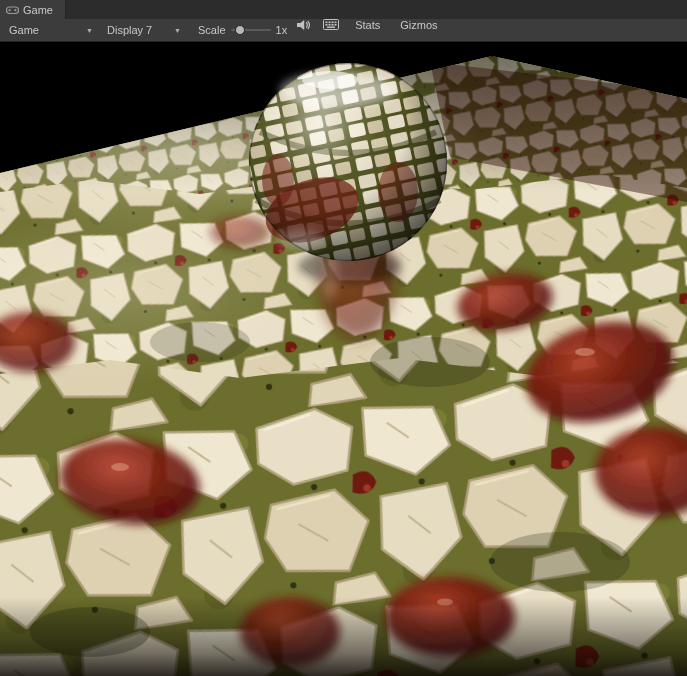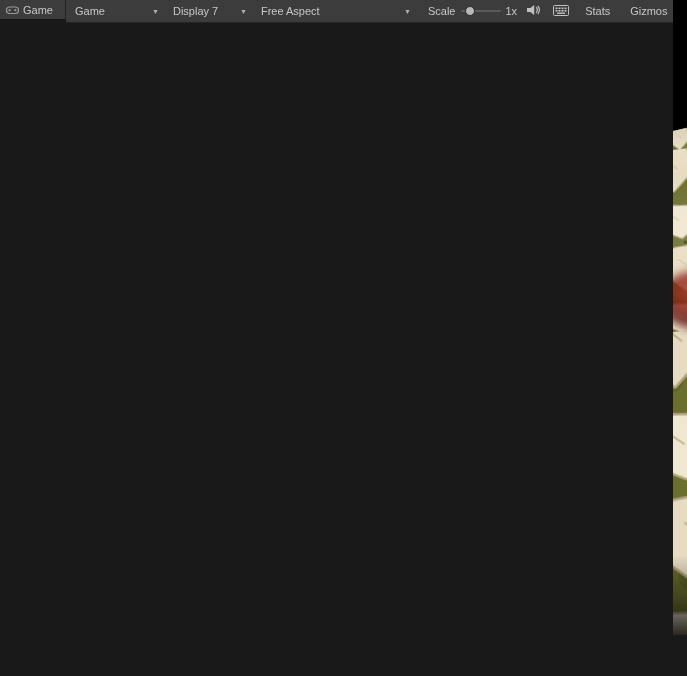--- a/index.html
+++ b/index.html
@@ -1,35 +1,35 @@
 <!DOCTYPE html>
 <html><head>
 <meta charset="utf-8">
 <style>
   html,body{margin:0;padding:0;background:#191919;}
   .app{width:687px;height:676px;font-family:"Liberation Sans",sans-serif;font-size:11px;color:#c8c8c8;
-       display:flex;flex-direction:row;overflow:hidden;user-select:none;}
+       display:flex;flex-direction:column;overflow:hidden;user-select:none;}
   
   .tabbar{height:19px;background:#2c2c2c;display:flex;align-items:stretch;flex:0 0 auto;}
   .tab{background:#3c3c3c;display:flex;align-items:center;gap:4px;padding:0 12px 0 6px;border-right:1px solid #262626;}
   .tab .ticon{width:13px;height:10px;display:inline-block;}
   
   .toolbar{height:22px;background:#3c3c3c;border-bottom:1px solid #242424;display:flex;align-items:center;
            padding:0 0 0 4px;flex:0 0 auto;white-space:nowrap;}
   .dd{height:100%;display:flex;align-items:center;justify-content:space-between;padding:0 5px;cursor:default;}
   .arr{font-size:7px;color:#b0b0b0;margin-left:5px;line-height:1;}
   .dd-game{width:84px;}
   .dd-display{width:74px;margin-left:4px;}
   .dd-aspect{width:150px;margin-left:4px;}
   .scalegrp{display:flex;align-items:center;margin-left:12px;}
   .slider{position:relative;width:40px;height:10px;margin:0 5px;}
   .slider .track{position:absolute;left:0;right:0;top:4px;height:2px;background:#5a5a5a;border-radius:1px;}
   .slider .knob{position:absolute;left:4px;top:0;width:10px;height:10px;border-radius:50%;background:#b8b8b8;border:1px solid #2a2a2a;box-sizing:border-box;}
   .dd-play{width:96px;margin-left:14px;}
-  .tbtn{height:100%;display:flex;align-items:center;padding:0 5px;}
+  .tbtn{height:100%;display:flex;align-items:flex-start;padding:0 5px;}
   .gizmos{width:38px;overflow:hidden;margin-left:10px;flex:0 0 auto;}
   .gizmos .inner{display:flex;align-items:center;}
   
   .viewport{position:relative;width:687px;height:635px;background:#000;overflow:hidden;flex:0 0 auto;}
   .viewport svg{display:block;}
 </style>
 </head>
 <body>
 
 <div class="app">
@@ -47,24 +47,20 @@
     </div>
   </div>
 
   <div class="toolbar">
     <div class="dd dd-game">
       <span>Game</span>
       <span class="arr">▼</span>
     </div>
     <div class="dd dd-display">
       <span>Display 7</span>
-      <span class="arr">▼</span>
-    </div>
-    <div class="dd dd-aspect">
-      <span>Free Aspect</span>
       <span class="arr">▼</span>
     </div>
     <div class="scalegrp">
       <span>Scale</span>
       <span class="slider">
         <span class="track"></span>
         <span class="knob"></span>
       </span>
       <span>1x</span>
     </div>

